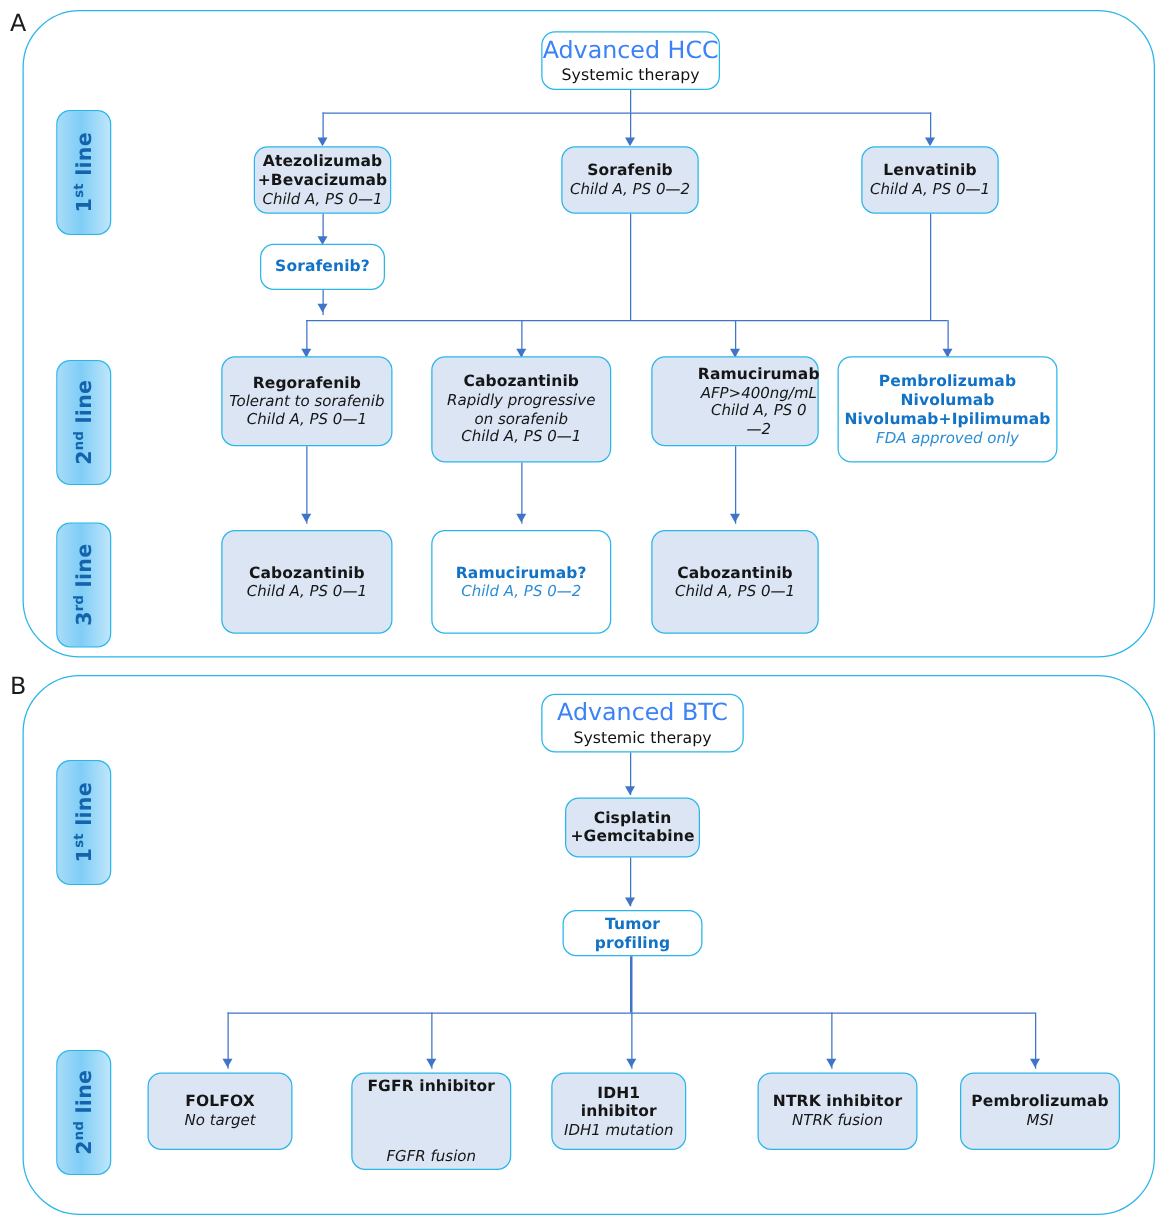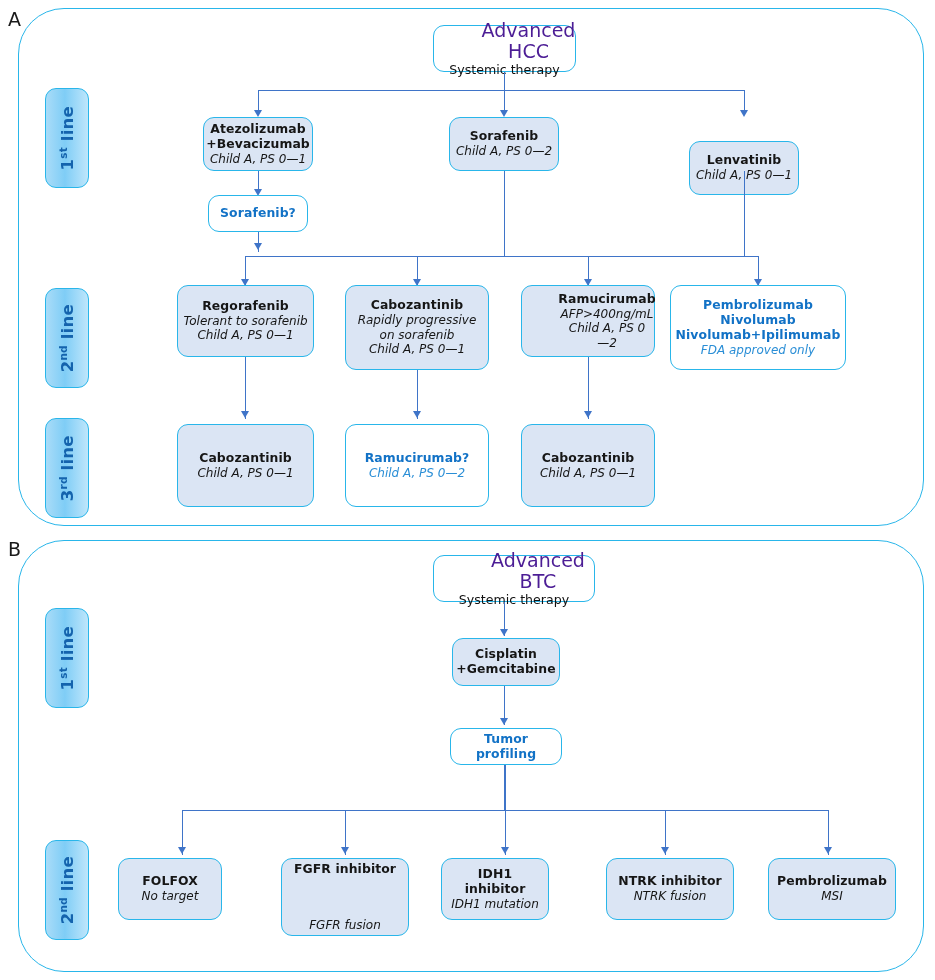--- a/index.html
+++ b/index.html
@@ -75,21 +75,21 @@
   .b-title.blue{color:#1272c6;}
   .b-sub.blue{color:#2a8ed6;}
 
   
   .hdr{
     position:absolute;box-sizing:border-box;
     background:#fff;border:1.6px solid #29b6ea;border-radius:11px;
     display:flex;flex-direction:column;align-items:center;justify-content:center;
     text-align:center;
   }
-  .hdr-title{font-size:19px;color:#4c1d95;line-height:1.12;margin-left:48px;}
+  .hdr-title{font-size:19px;color:#3b82f6;line-height:1.12;}
   .hdr-sub{font-size:12.6px;color:#111;line-height:1.2;}
 
   
   .vline{position:absolute;width:0;border-left:1.7px solid #3f74c8;}
   .vline.thick{border-left-width:2.6px;border-left-color:#3f74c8;}
   .hline{position:absolute;height:0;border-top:1.7px solid #3f74c8;}
   .arrow{
     position:absolute;width:0;height:0;
     border-left:4.5px solid transparent;
     border-right:4.5px solid transparent;
@@ -129,21 +129,21 @@
 
 <div class="box filled" style="left:203px;top:117px;width:110px;height:54px;">
   <div class="b-title">Atezolizumab</div>
   <div class="b-title">+Bevacizumab</div>
   <div class="b-sub">Child A, PS 0—1</div>
 </div>
 <div class="box filled" style="left:449px;top:117px;width:110px;height:54px;">
   <div class="b-title">Sorafenib</div>
   <div class="b-sub">Child A, PS 0—2</div>
 </div>
-<div class="box filled" style="left:689px;top:117px;width:110px;height:54px;margin-top:24px;">
+<div class="box filled" style="left:689px;top:117px;width:110px;height:54px;">
   <div class="b-title">Lenvatinib</div>
   <div class="b-sub">Child A, PS 0—1</div>
 </div>
 
 <div class="vline" style="left:258px;top:171px;height:21px;"></div>
 <div class="arrow" style="left:253.5px;top:189px;"></div>
 <div class="box white" style="left:208px;top:195px;width:100px;height:37px;">
   <div class="b-title blue">Sorafenib?</div>
 </div>
 
@@ -241,21 +241,21 @@
 <div class="arrow" style="left:177.5px;top:847px;"></div>
 <div class="vline" style="left:345px;top:810px;height:45px;"></div>
 <div class="arrow" style="left:340.5px;top:847px;"></div>
 <div class="vline" style="left:505px;top:810px;height:45px;"></div>
 <div class="arrow" style="left:500.5px;top:847px;"></div>
 <div class="vline" style="left:665px;top:810px;height:45px;"></div>
 <div class="arrow" style="left:660.5px;top:847px;"></div>
 <div class="vline" style="left:828px;top:810px;height:45px;"></div>
 <div class="arrow" style="left:823.5px;top:847px;"></div>
 
-<div class="box filled" style="left:118px;top:858px;width:104px;height:62px;">
+<div class="box filled" style="left:118px;top:858px;width:116px;height:62px;">
   <div class="b-title">FOLFOX</div>
   <div class="b-sub">No target</div>
 </div>
 <div class="box filled" style="left:281px;top:858px;width:128px;height:78px;justify-content:space-between;">
   <div class="b-title">FGFR inhibitor</div>
   <div class="b-sub">FGFR fusion</div>
 </div>
 <div class="box filled" style="left:441px;top:858px;width:108px;height:62px;">
   <div class="b-title">IDH1 inhibitor</div>
   <div class="b-sub">IDH1 mutation</div>

